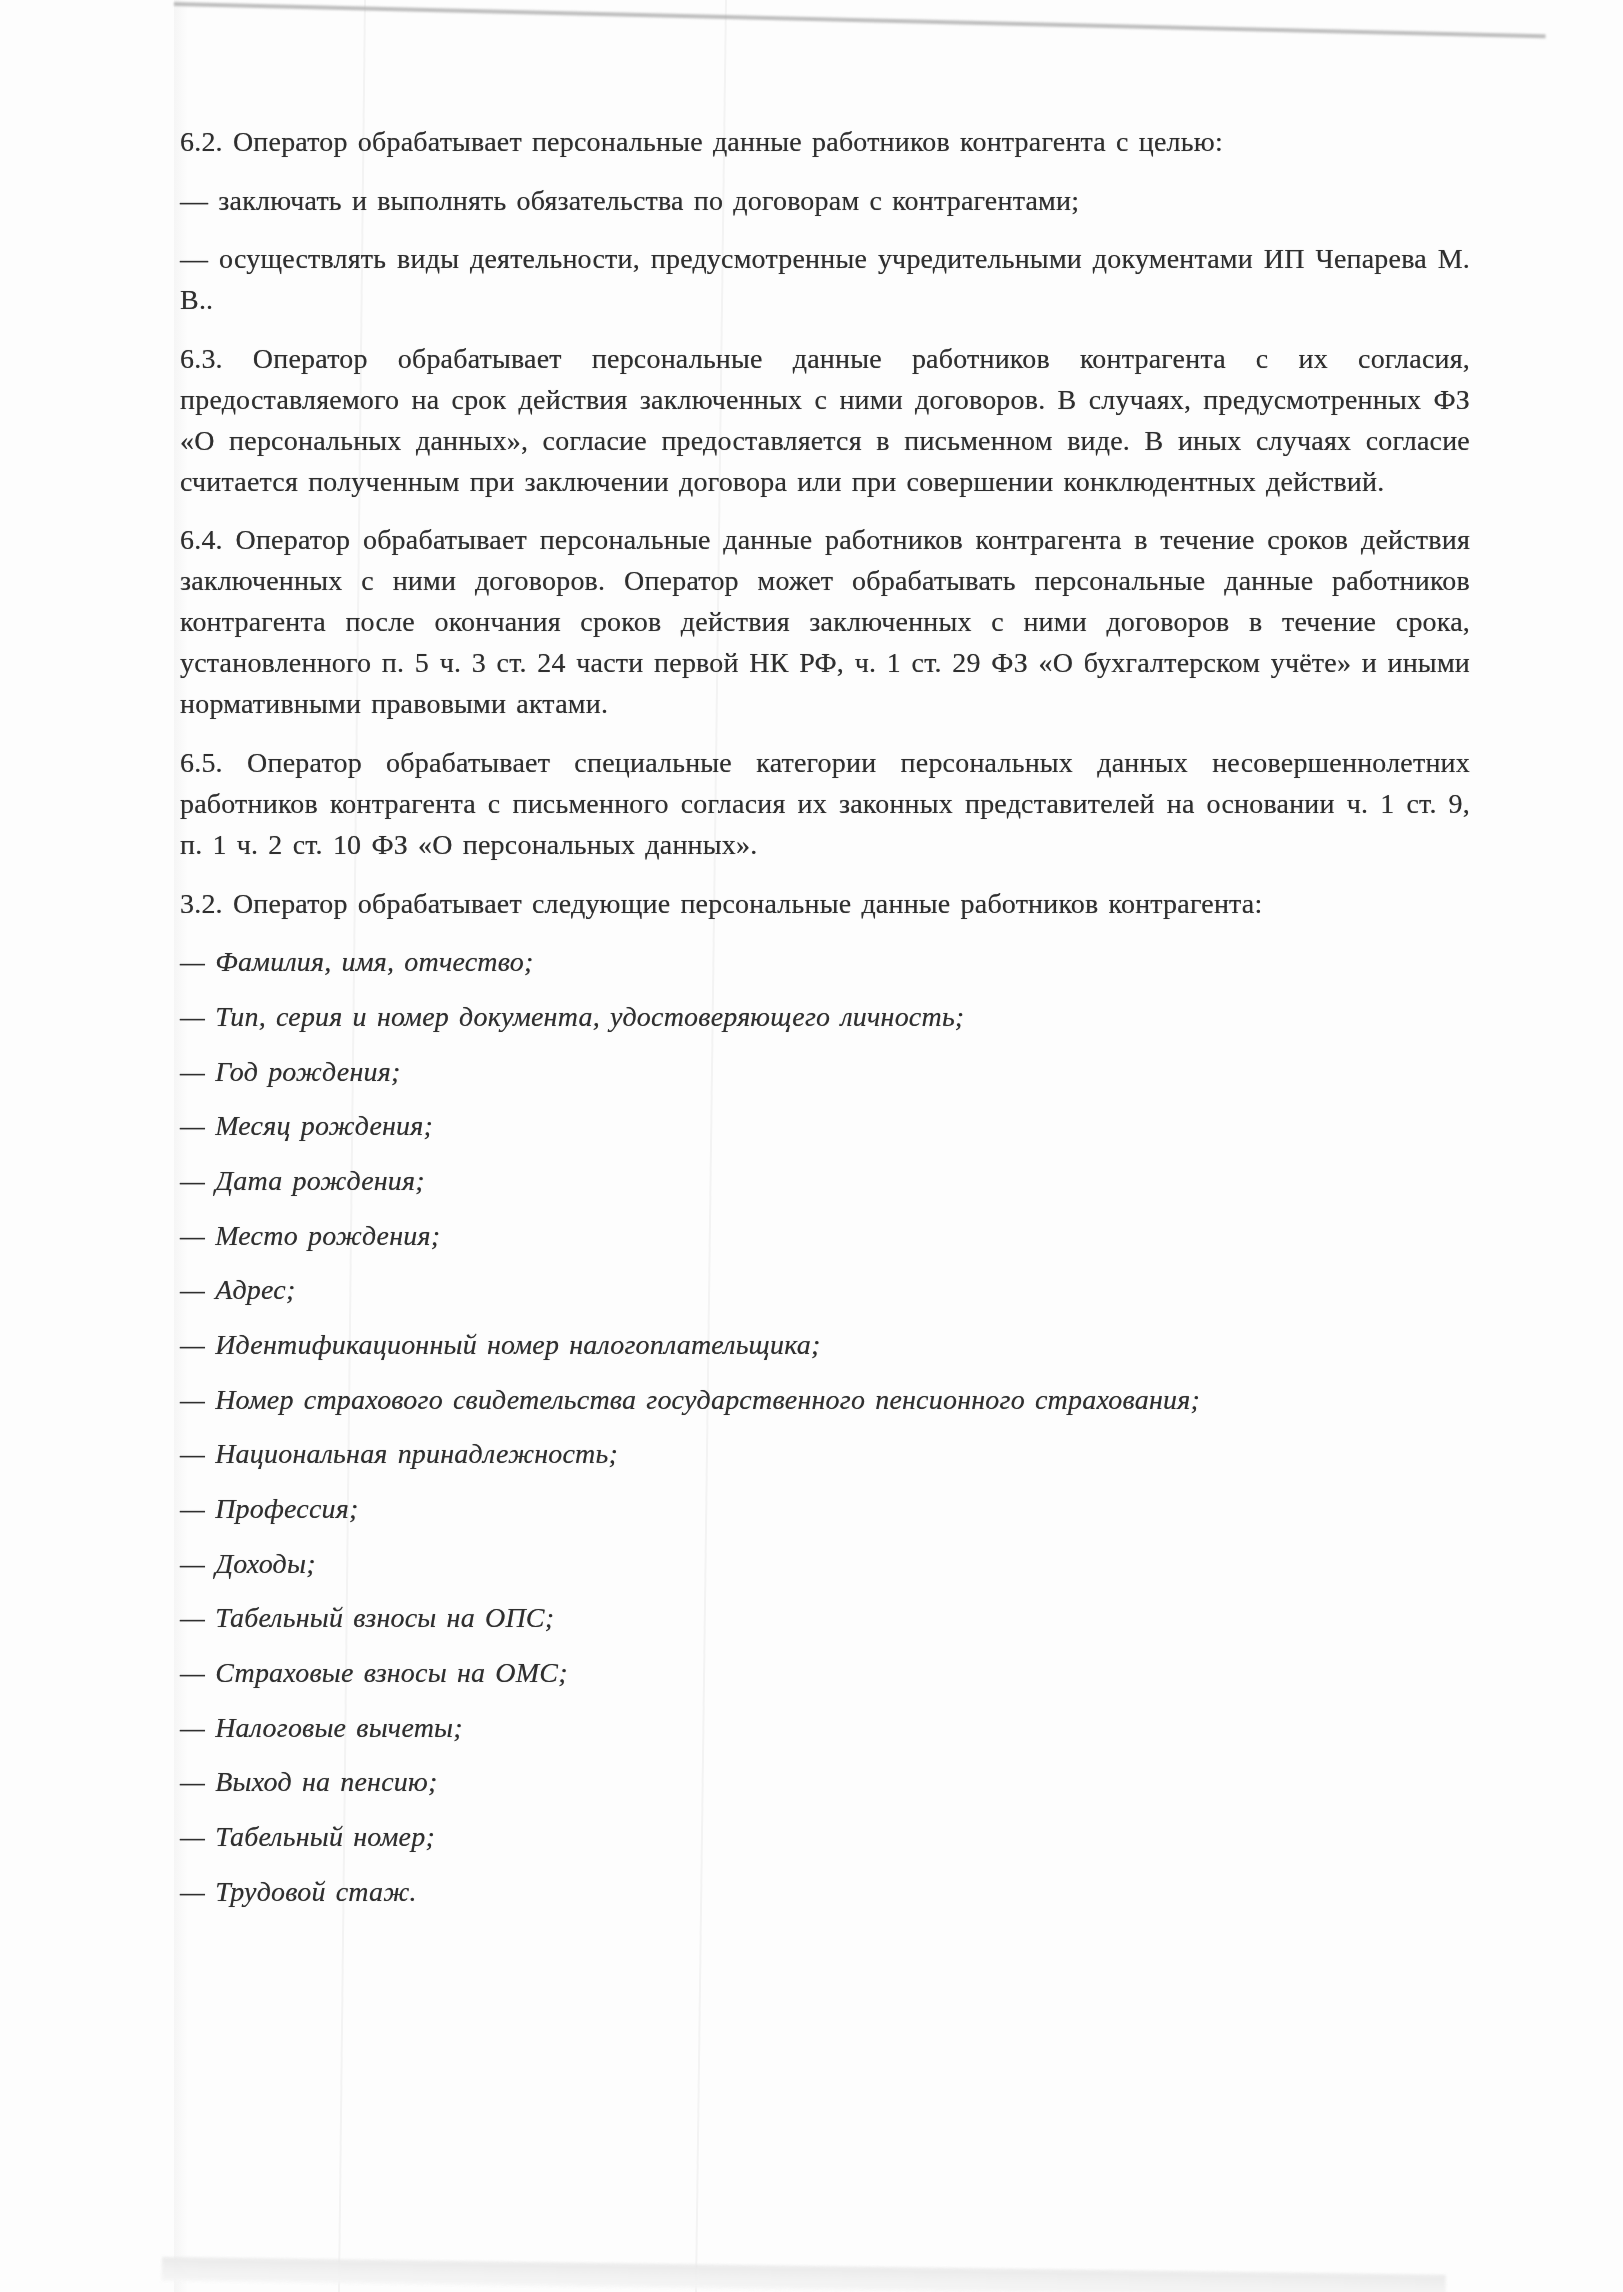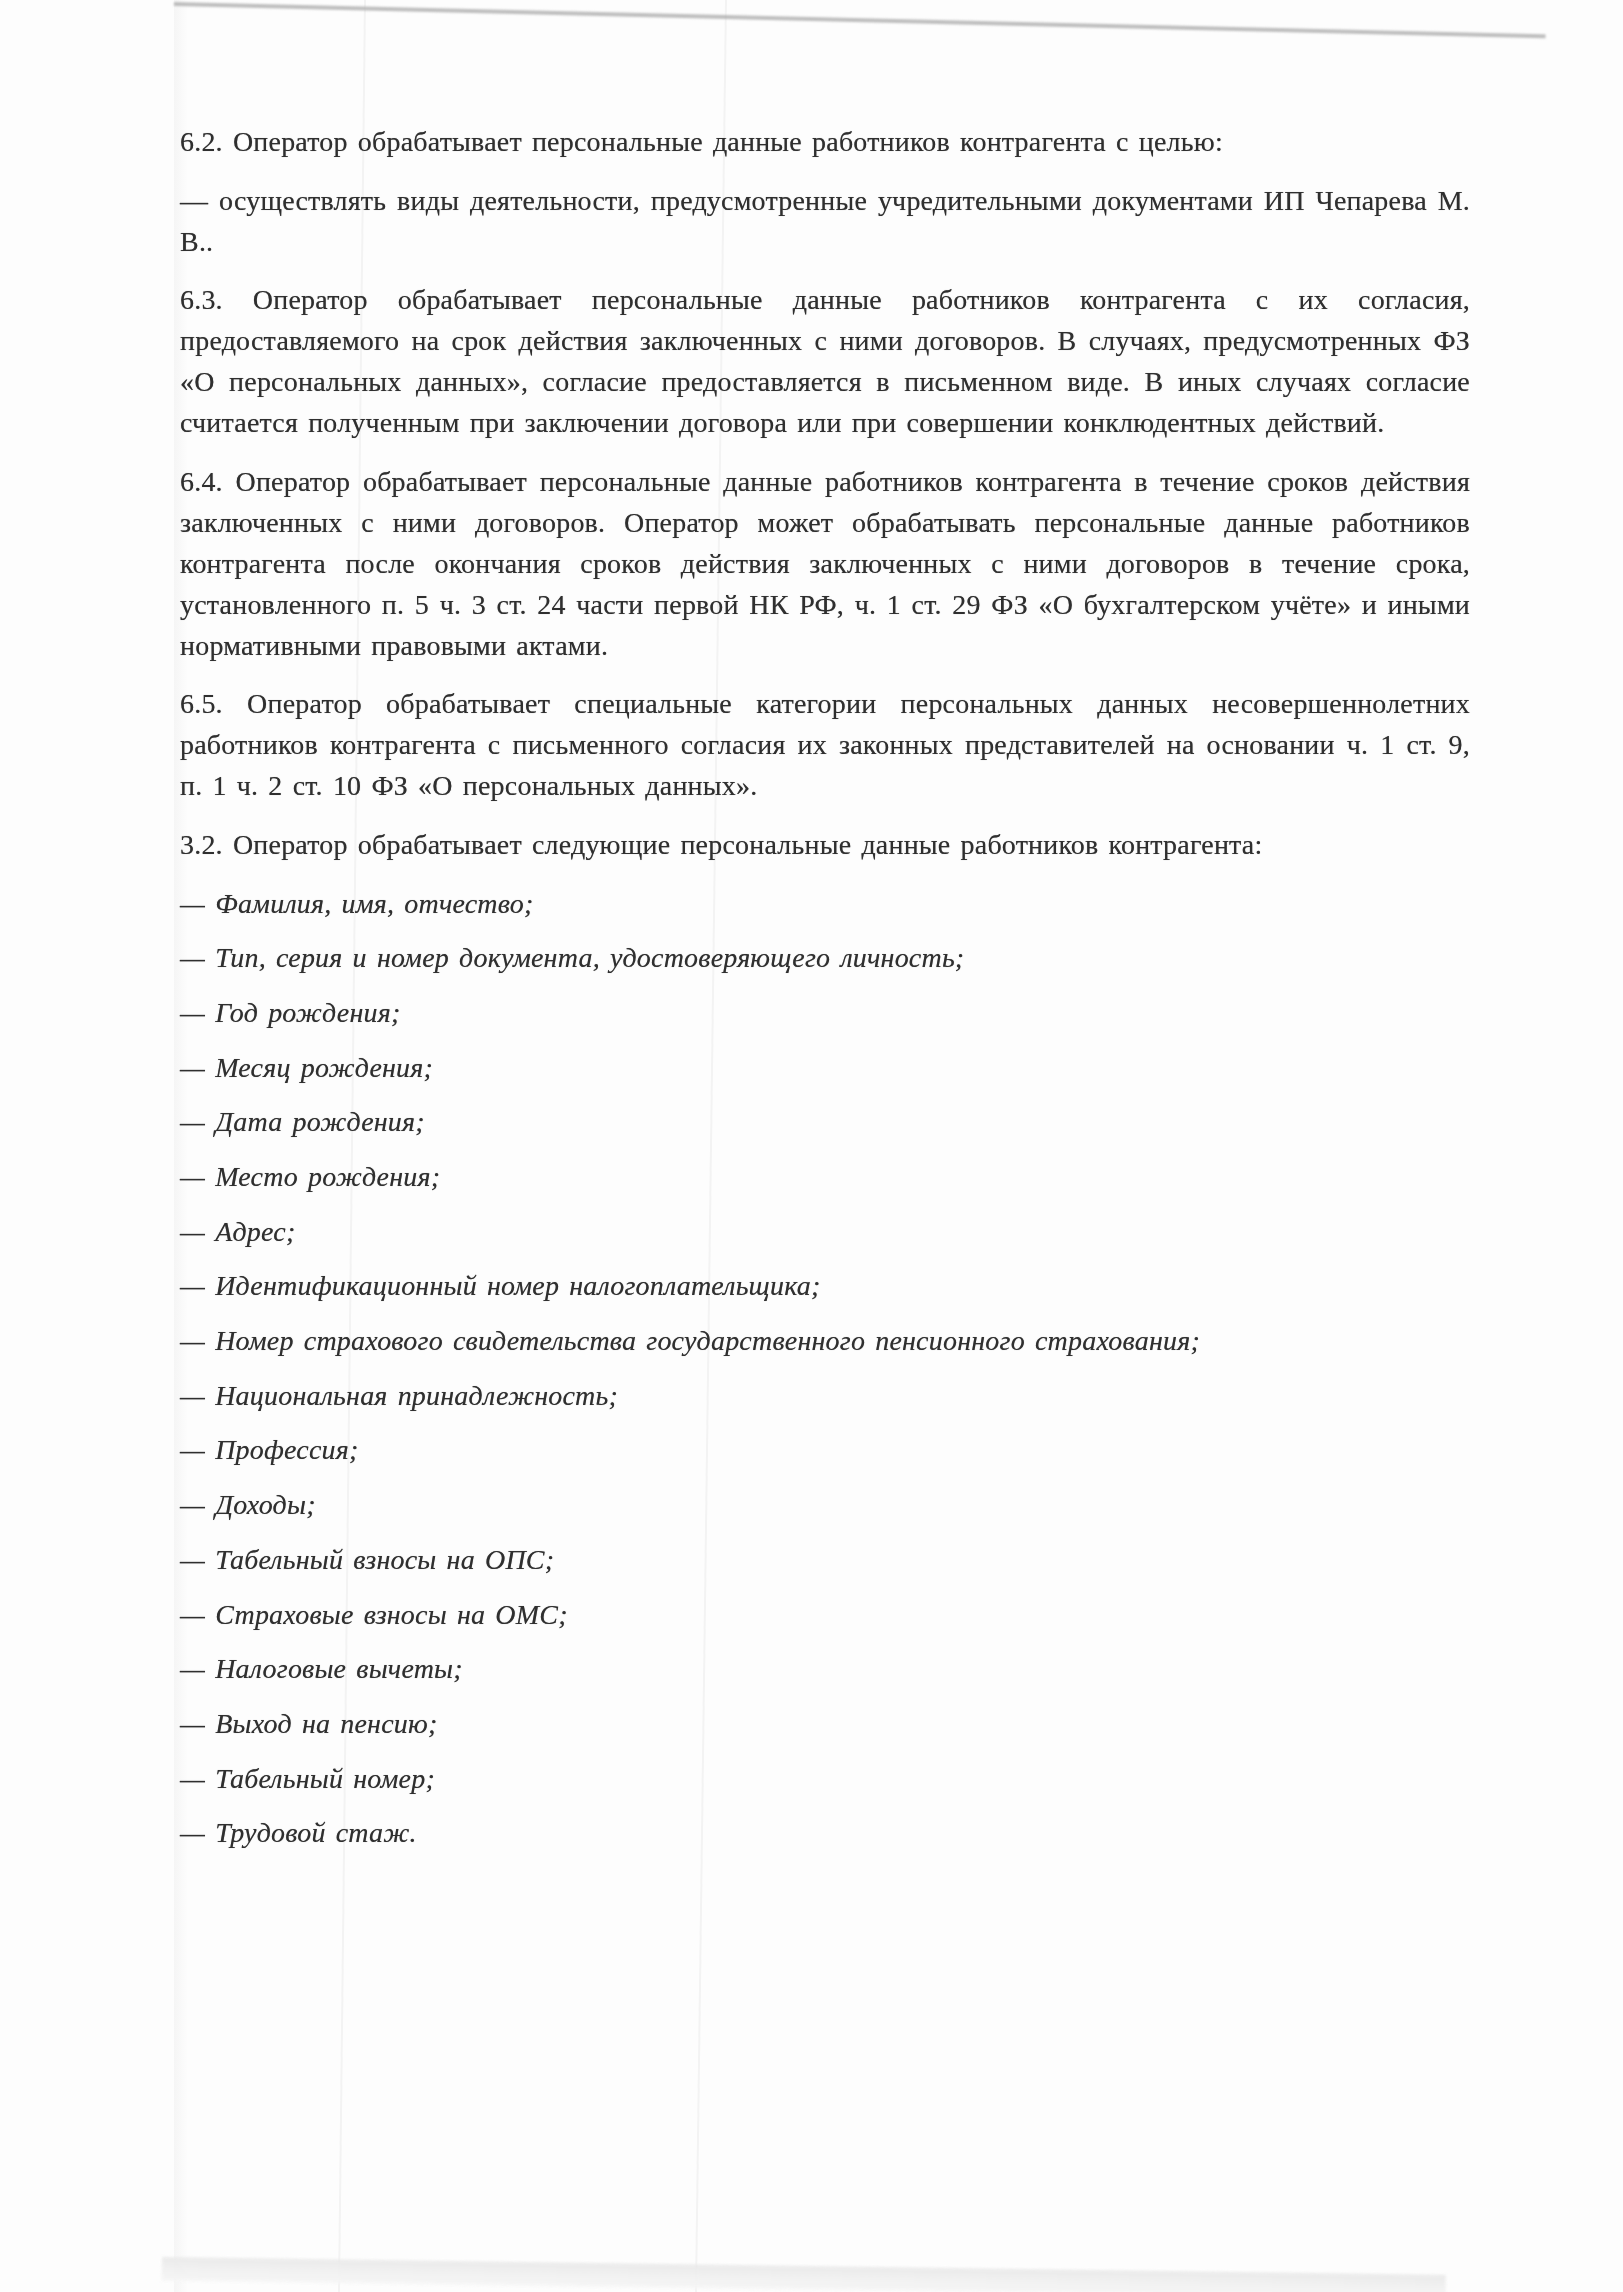--- a/index.html
+++ b/index.html
@@ -96,20 +96,21 @@
 <div class="scan-page">
 
   <div class="artifact-left-shade"></div>
   <div class="artifact-fold f1"></div>
   <div class="artifact-fold f2"></div>
   <div class="artifact-top-edge"></div>
   <div class="artifact-bottom-band"></div>
 
   <div class="page-content">
     <p class="para">6.2. Оператор обрабатывает персональные данные работников контрагента с целью:</p>
+    <p class="para">— заключать и выполнять обязательства по договорам с контрагентами;</p>
     <p class="para">— осуществлять виды деятельности, предусмотренные учредительными документами ИП Чепарева М. В..</p>
     <p class="para">6.3. Оператор обрабатывает персональные данные работников контрагента с их согласия, предоставляемого на срок действия заключенных с ними договоров. В случаях, предусмотренных ФЗ «О персональных данных», согласие предоставляется в письменном виде. В иных случаях согласие считается полученным при заключении договора или при совершении конклюдентных действий.</p>
     <p class="para">6.4. Оператор обрабатывает персональные данные работников контрагента в течение сроков действия заключенных с ними договоров. Оператор может обрабатывать персональные данные работников контрагента после окончания сроков действия заключенных с ними договоров в течение срока, установленного п. 5 ч. 3 ст. 24 части первой НК РФ, ч. 1 ст. 29 ФЗ «О бухгалтерском учёте» и иными нормативными правовыми актами.</p>
     <p class="para">6.5. Оператор обрабатывает специальные категории персональных данных несовершеннолетних работников контрагента с письменного согласия их законных представителей на основании ч. 1 ст. 9, п. 1 ч. 2 ст. 10 ФЗ «О персональных данных».</p>
     <p class="para">3.2. Оператор обрабатывает следующие персональные данные работников контрагента:</p>
     <p class="item">— Фамилия, имя, отчество;</p>
     <p class="item">— Тип, серия и номер документа, удостоверяющего личность;</p>
     <p class="item">— Год рождения;</p>
     <p class="item">— Месяц рождения;</p>
     <p class="item">— Дата рождения;</p>

